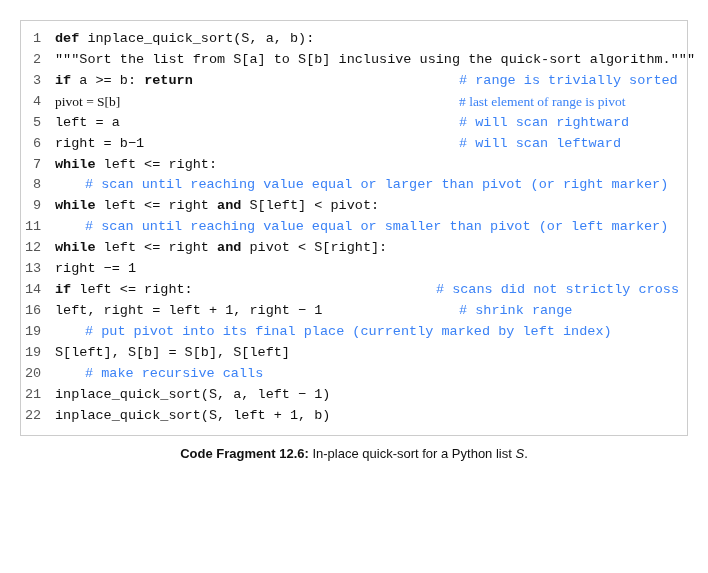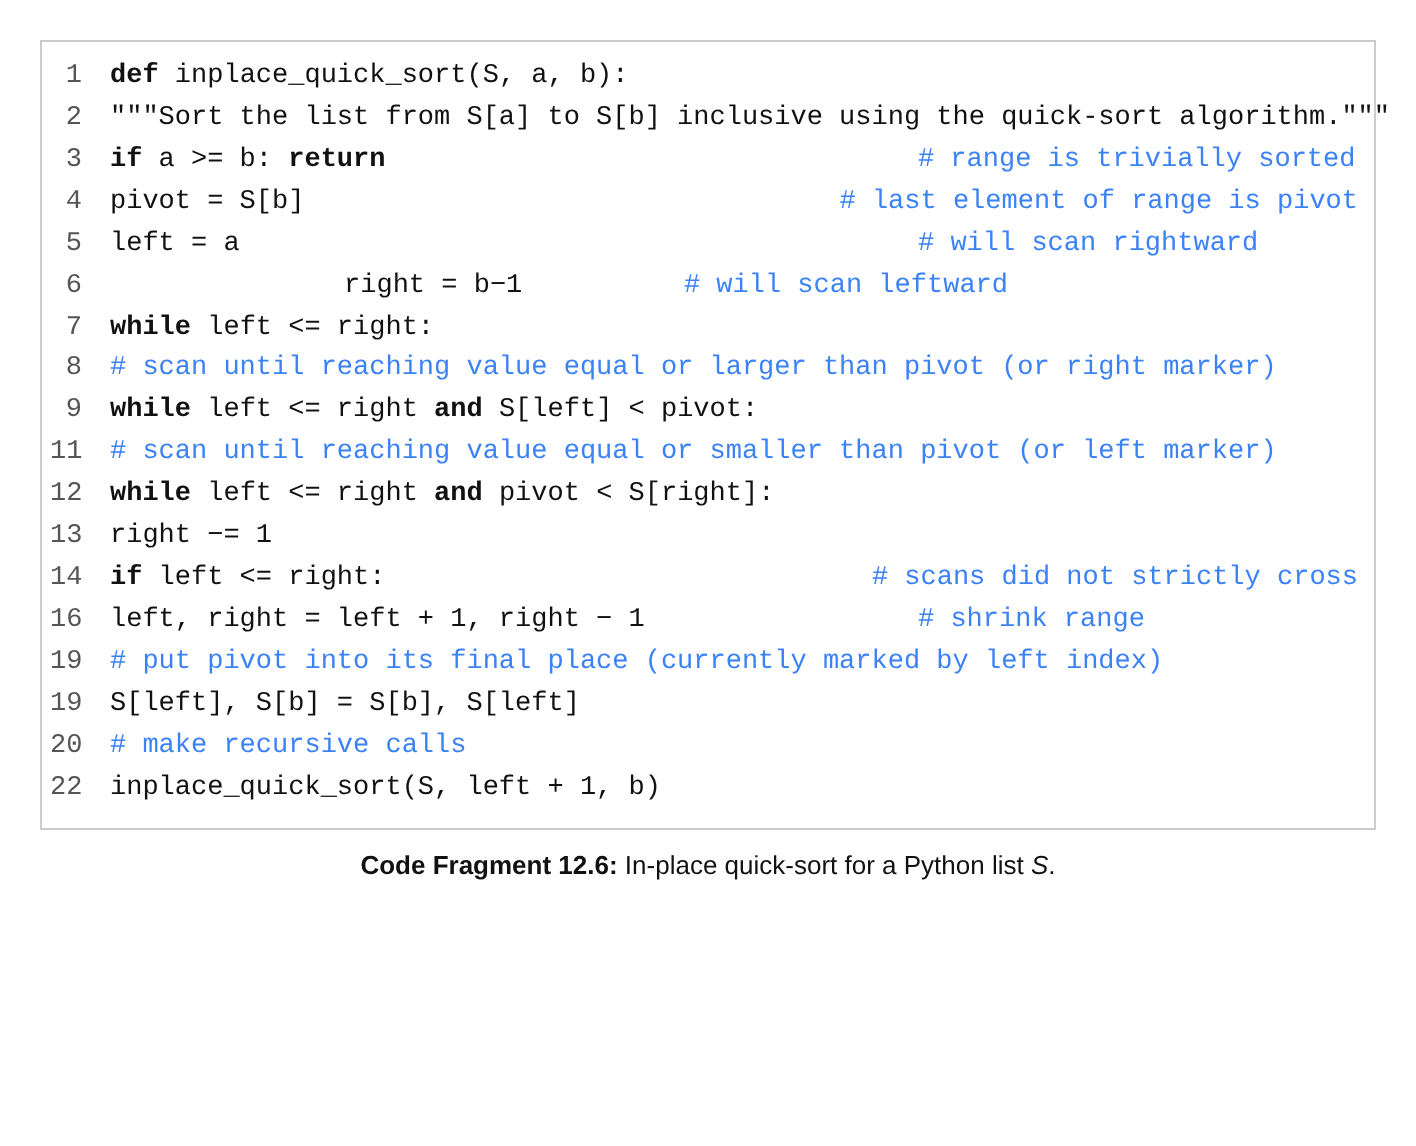--- a/index.html
+++ b/index.html
@@ -35,21 +35,21 @@
       vertical-align: top;
       font-size: 13.5px;
     }
     .code-line {
       padding-left: 4px;
       padding-right: 8px;
       white-space: pre;
       vertical-align: top;
       font-size: 13.5px;
     }
-    .comment { color: #555; }
+    .comment { color: #555; margin-left: 30px; }
     .caption {
       text-align: center;
       font-family: Arial, sans-serif;
       font-size: 13px;
       margin: 8px 20px 4px 20px;
       color: #111;
     }
     .caption strong { font-weight: bold; }
   </style>
 </head>
@@ -69,37 +69,37 @@
         <tr>
           <td class="line-num">3</td>
           <td class="code-line" style="display: flex; justify-content: space-between; align-items: baseline;">
             <span>  <strong>if</strong> a &gt;= b: <strong>return</strong></span>
             <span style="display: inline-block; min-width: 20px;">&nbsp;&nbsp;&nbsp;&nbsp;&nbsp;&nbsp;&nbsp;&nbsp;</span>
             <span class="comment" style="margin-left: 16px; min-width: 220px;"># range is trivially sorted</span>
           </td>
         </tr>
         <tr>
           <td class="line-num">4</td>
-          <td class="code-line" style="display: flex; justify-content: space-between; align-items: flex-end;">
+          <td class="code-line" style="display: flex; justify-content: space-between; align-items: flex-end; font-family: Liberation Serif, serif;">
             <span>  pivot = S[b]</span>
             <span style="display: inline-block; min-width: 20px;">&nbsp;&nbsp;&nbsp;&nbsp;&nbsp;&nbsp;&nbsp;&nbsp;</span>
             <span class="comment" style="margin-left: 16px; min-width: 220px;"># last element of range is pivot</span>
           </td>
         </tr>
         <tr>
           <td class="line-num">5</td>
           <td class="code-line" style="display: flex; justify-content: space-between; align-items: baseline;">
             <span>  left = a</span>
             <span style="display: inline-block; min-width: 20px;">&nbsp;&nbsp;&nbsp;&nbsp;&nbsp;&nbsp;&nbsp;&nbsp;</span>
             <span class="comment" style="margin-left: 16px; min-width: 220px;"># will scan rightward</span>
           </td>
         </tr>
         <tr>
           <td class="line-num">6</td>
-          <td class="code-line" style="display: flex; justify-content: center; align-items: baseline;">
+          <td class="code-line" style="display: flex; justify-content: space-between; align-items: baseline;">
             <span>  right = b−1</span>
             <span style="display: inline-block; min-width: 20px;">&nbsp;&nbsp;&nbsp;&nbsp;&nbsp;&nbsp;&nbsp;&nbsp;</span>
             <span class="comment" style="margin-left: 16px; min-width: 220px;"># will scan leftward</span>
           </td>
         </tr>
         <tr>
           <td class="line-num">7</td>
           <td class="code-line">  <strong>while</strong> left &lt;= right:</td>
         </tr>
         <tr>
@@ -144,20 +144,24 @@
         </tr>
         <tr>
           <td class="line-num">19</td>
           <td class="code-line">  S[left], S[b] = S[b], S[left]</td>
         </tr>
         <tr>
           <td class="line-num">20</td>
           <td class="code-line"><span class="comment">  # make recursive calls</span></td>
         </tr>
         <tr>
+          <td class="line-num">21</td>
+          <td class="code-line">  inplace_quick_sort(S, a, left − 1)</td>
+        </tr>
+        <tr>
           <td class="line-num">22</td>
           <td class="code-line">  inplace_quick_sort(S, left + 1, b)</td>
         </tr>
       </tbody>
   </table>
 </div>
 <div class="caption">
   <strong>Code Fragment 12.6:</strong><span> In-place quick-sort for a Python list </span><em>S</em>.
 </div>
 

